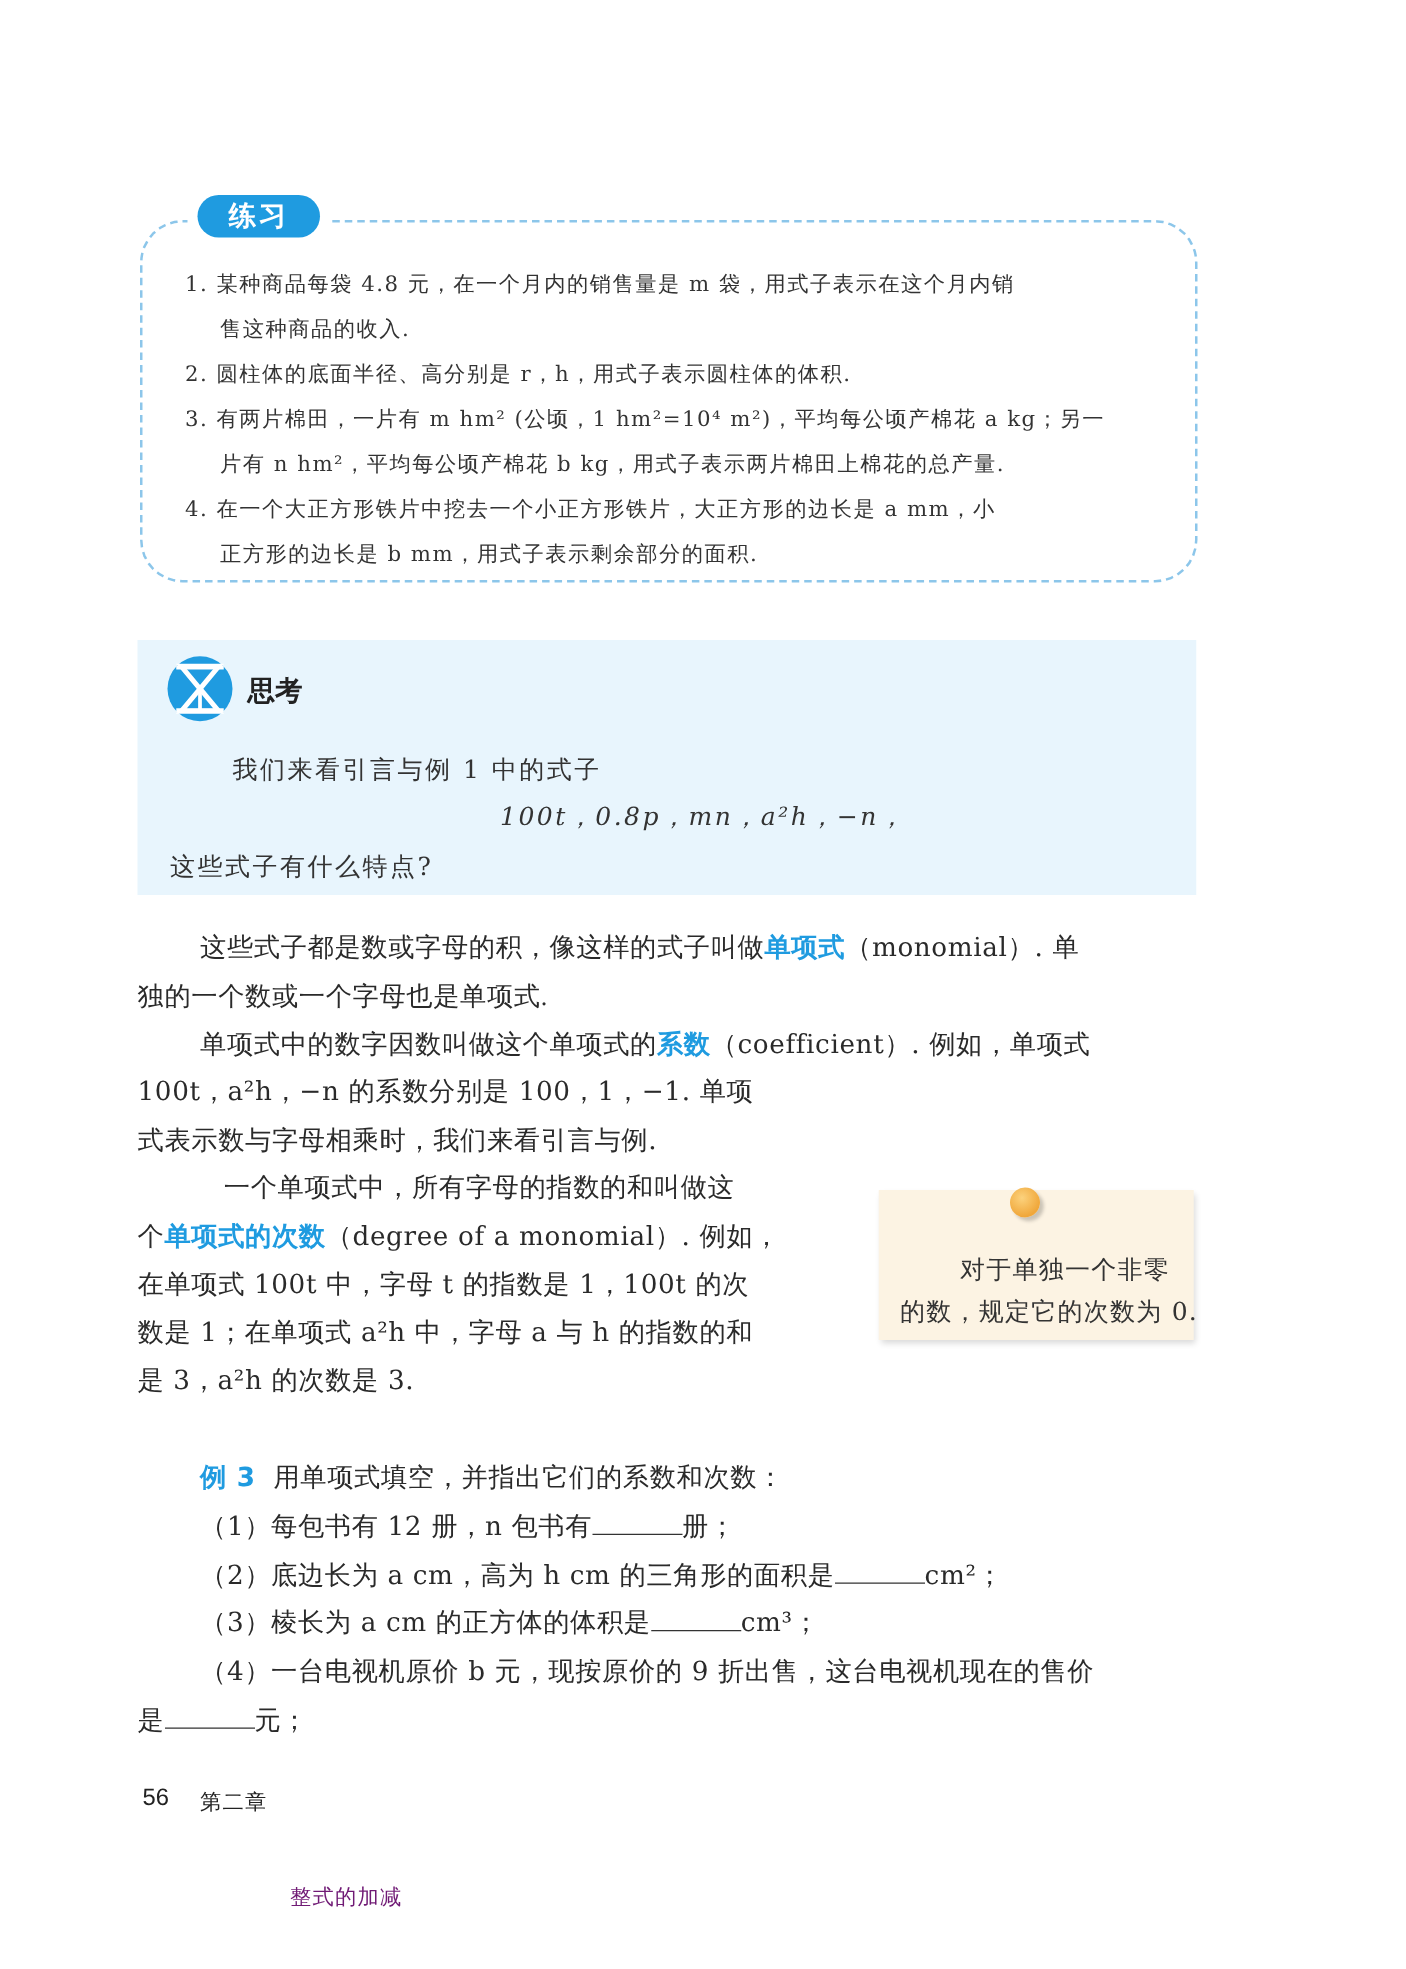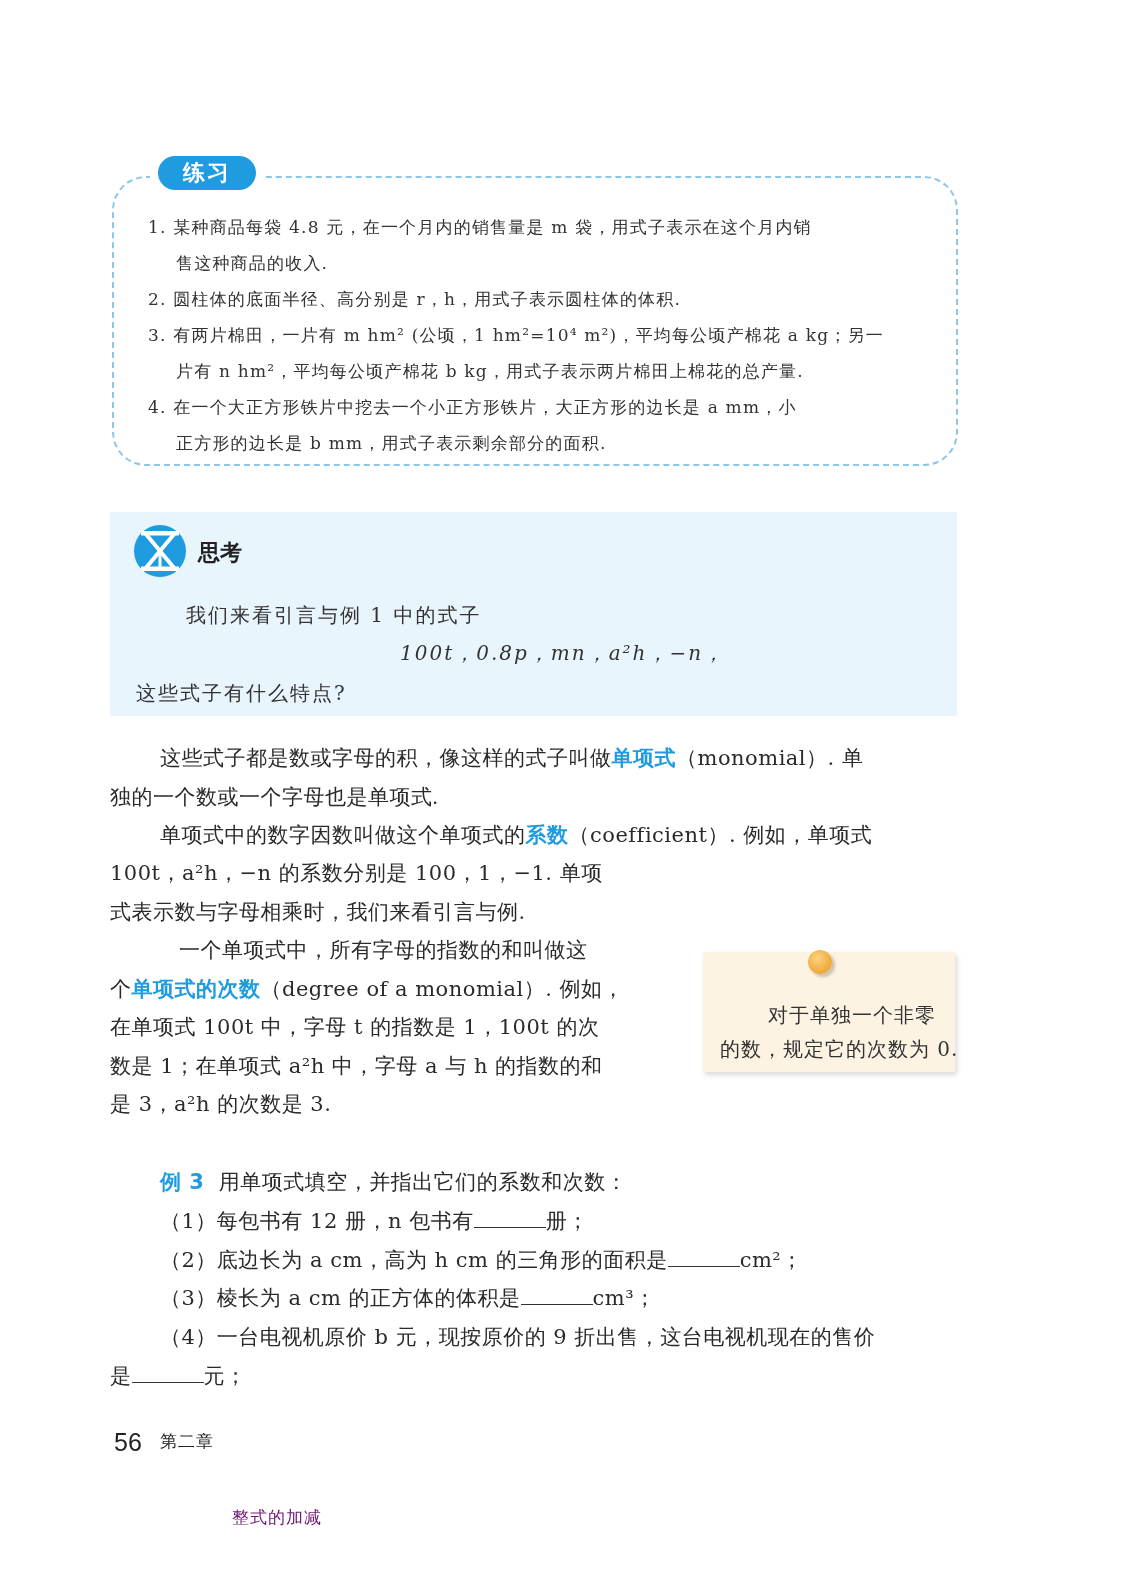--- a/index.html
+++ b/index.html
@@ -53,21 +53,21 @@
   .note-pin {
     position: absolute; left: 808px; top: 950px; width: 24px; height: 24px; border-radius: 50%;
     background: radial-gradient(circle at 40% 35%, #fcd27d, #f0a73a 70%);
     box-shadow: 3px 3px 3px rgba(0,0,0,0.2);
   }
   .note-line { position: absolute; font-size: 20px; color: #333; white-space: nowrap; letter-spacing: 1px; }
 
   .example-label { color: #1f9be0; font-weight: bold; font-family: "DejaVu Sans", sans-serif; }
   .blank { display: inline-block; width: 72px; border-bottom: 1.5px solid #333; height: 18px; vertical-align: baseline; }
 
-  .footer-num { position: absolute; left: 114px; top: 1428px; font-family: "Liberation Sans", sans-serif; font-size: 25px; color: #222; }
+  .footer-num { position: absolute; left: 114px; top: 1428px; font-family: "Liberation Sans", sans-serif; font-size: 19px; color: #222; }
   .footer-chapter { position: absolute; left: 160px; top: 1430px; font-family: "DejaVu Sans", sans-serif; font-size: 17px; color: #222; letter-spacing: 1px; }
   .footer-title { position: absolute; left: 232px; top: 1506px; font-family: "DejaVu Sans", sans-serif; font-size: 17px; color: #701a75; letter-spacing: 1px; }
 </style>
 </head>
 <body>
 
 <div class="practice-box"></div>
 <div class="practice-tab-mask"></div>
 <div class="practice-tab">
     <span>练习</span>

